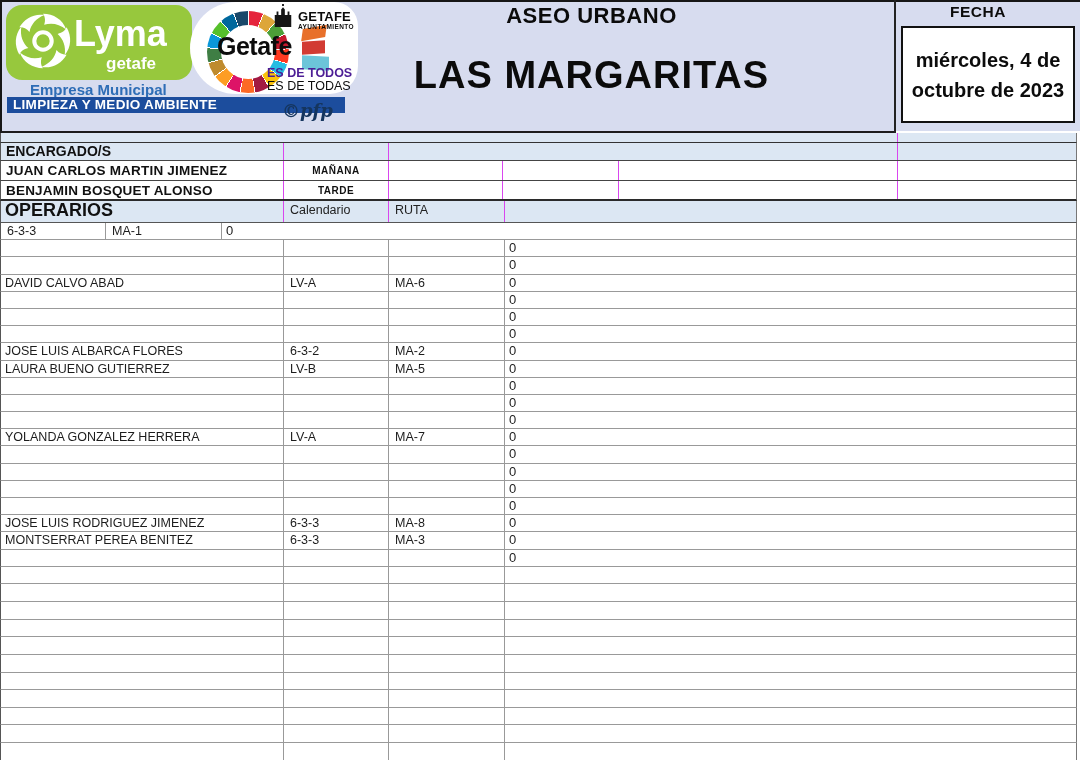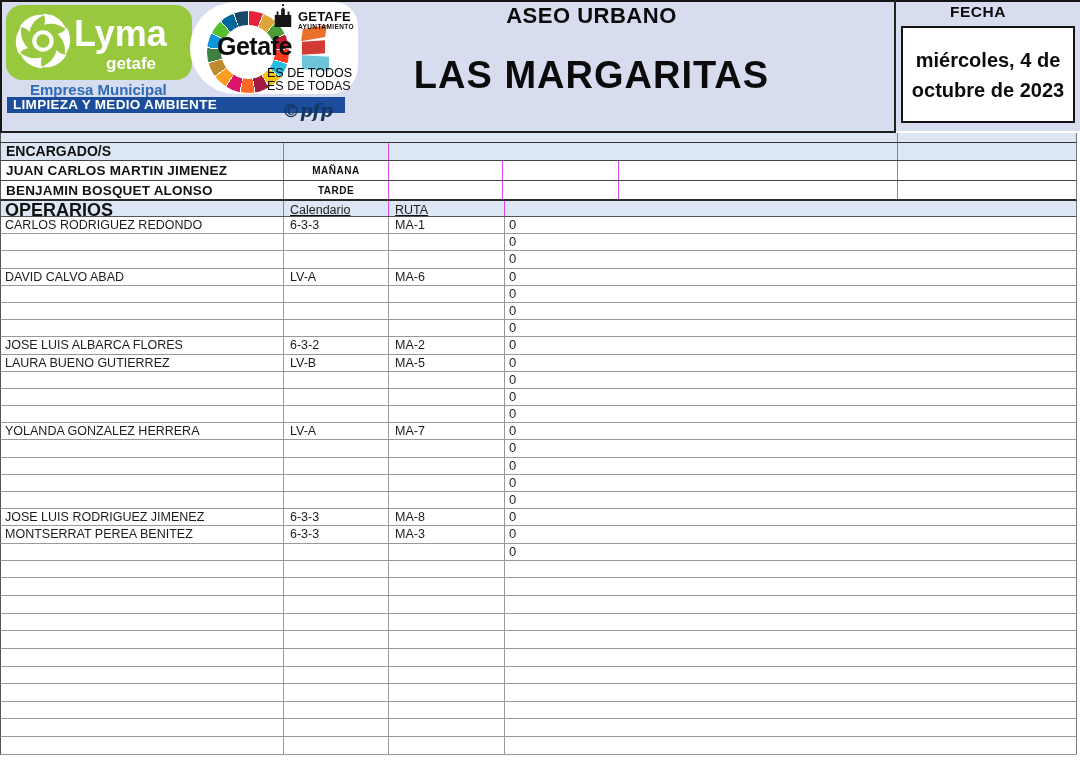--- a/index.html
+++ b/index.html
@@ -27,21 +27,21 @@
   .sdg-wheel{position:absolute;left:17px;top:9px;width:82px;height:82px;border-radius:50%;}
   .sdg-hole{position:absolute;left:14px;top:14px;width:54px;height:54px;border-radius:50%;background:#fff;}
   .getafe-word{position:absolute;left:27px;top:30px;font-size:25px;font-weight:bold;color:#0c0c0c;letter-spacing:-.5px;}
   .accent{position:absolute;left:112px;width:26px;height:12px;}
   .accent.a0{top:25px;transform:skewY(-10deg) skewX(-8deg);width:24px;}
   .accent.a1{top:39px;transform:skewY(-4deg);width:23px;height:13px;}
   .accent.a2{top:54px;transform:skewY(3deg);width:27px;height:14px;}
   .crest{position:absolute;left:82px;top:2px;width:22px;height:24px;}
   .council{position:absolute;left:108px;top:7px;font-size:13px;font-weight:bold;color:#0c0c0c;letter-spacing:.2px;}
   .council-sub{position:absolute;left:108px;top:21px;font-size:6.5px;font-weight:bold;color:#0c0c0c;letter-spacing:.4px;}
-  .slogan1{position:absolute;left:77px;top:64px;font-size:12.5px;font-weight:normal;color:#000000;}
+  .slogan1{position:absolute;left:77px;top:64px;font-size:12.5px;font-weight:bold;color:#4c1d95;}
   .slogan2{position:absolute;left:77px;top:77px;font-size:12.5px;font-weight:normal;color:#0c0c0c;}
   .credit{position:absolute;left:282px;top:100px;font-size:18px;font-weight:bold;font-style:italic;
           font-family:"DejaVu Serif",serif;color:#15355e;}
 
   
   .titles{position:absolute;left:288px;top:0;width:607px;text-align:center;}
   .service-title{margin:0;padding-top:3px;font-size:22px;font-weight:bold;letter-spacing:.5px;color:#0b0b0b;}
   .zone-title{margin:0;padding-top:25px;font-size:38px;font-weight:bold;letter-spacing:1px;color:#0b0b0b;}
 
   
@@ -64,21 +64,21 @@
   .row-spacer{height:10px;border-bottom:1.5px solid #333;}
   .row-enc-head{height:18px;border-bottom:1px solid #444;}
   .enc-label{width:283px;font-size:14px;font-weight:bold;padding-left:5px;line-height:17px;}
   .row-enc{height:20px;border-bottom:1px solid #444;}
   .row-enc.last{border-bottom:2px solid #2b2b2b;}
   .enc-name{width:283px;font-size:13.5px;font-weight:bold;padding-left:5px;line-height:19px;letter-spacing:.2px;}
   .enc-shift{width:105px;font-size:10px;font-weight:bold;text-align:center;line-height:19px;letter-spacing:.5px;}
   .enc-c1{width:114px;}.enc-c2{width:116px;}.enc-c3{width:279px;}
   .w897{width:897px;}
 
-  .row-op{height:16px;border-bottom:1px solid #555;text-decoration:underline;}
+  .row-op{height:22px;border-bottom:1px solid #555;}
   .op-label{width:283px;font-size:18px;font-weight:bold;padding-left:4px;line-height:19px;}
   .op-col{font-size:12.5px;color:#222;padding-left:6px;line-height:19px;}
   .op-cal{width:105px;}.op-ruta{width:116px;}
 
   .data-row{height:17.2px;border-bottom:1px solid #999;}
   .empty-row{height:17.64px;border-bottom:1px solid #999;}
   .d-name{width:283px;font-size:12.5px;color:#1c1c1c;padding-left:4px;line-height:16px;}
   .d-cal{width:105px;font-size:12.5px;color:#1c1c1c;padding-left:6px;line-height:16px;}
   .d-ruta{width:116px;font-size:12.5px;color:#1c1c1c;padding-left:6px;line-height:16px;}
   .d-val{flex:1;font-size:13px;color:#1c1c1c;padding-left:4px;line-height:16px;}
@@ -175,21 +175,20 @@
 
     <div class="row row-op blue">
       <div class="cell op-label vd">OPERARIOS</div>
       <div class="cell op-col op-cal vd">Calendario</div>
       <div class="cell op-col op-ruta vd">RUTA</div>
       <div class="cell fill"></div>
     </div>
 
     <div>
   <div class="row data-row">
-    <div class="cell d-name v">CARLOS RODRIGUEZ REDONDO</div>
     <div class="cell d-cal v">6-3-3</div>
     <div class="cell d-ruta v">MA-1</div>
     <div class="cell d-val">0</div>
   </div>
 
   <div class="row data-row">
     <div class="cell d-name v"></div>
     <div class="cell d-cal v"></div>
     <div class="cell d-ruta v"></div>
     <div class="cell d-val">0</div>

